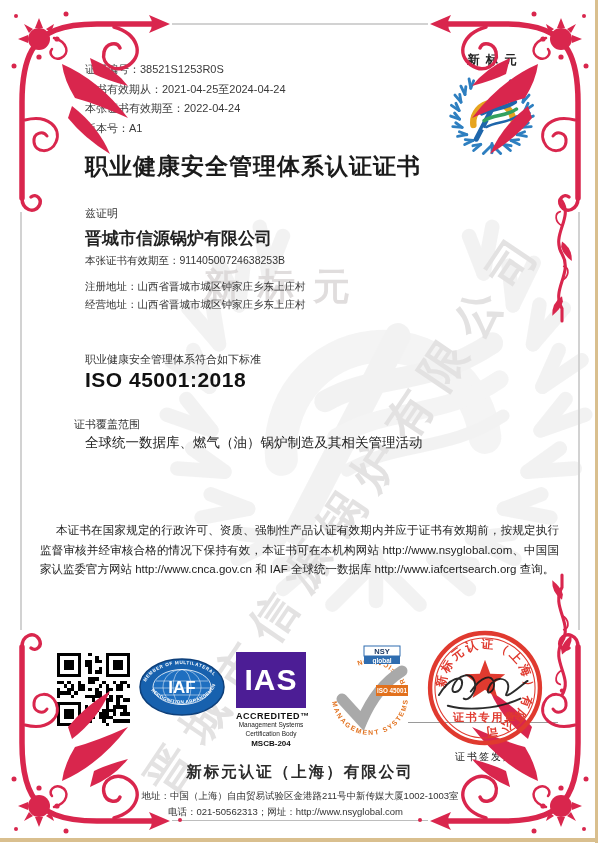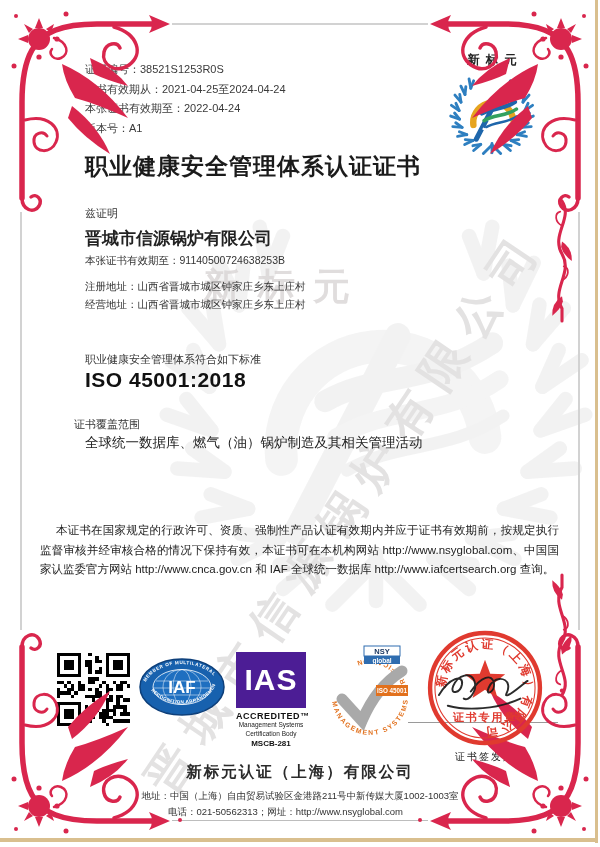--- a/index.html
+++ b/index.html
@@ -399,21 +399,21 @@
     <text font-size="4.6" font-weight="bold" fill="#ffffff" letter-spacing="0.6"><textPath href="#iafTop" startOffset="8%">MEMBER OF MULTILATERAL</textPath></text>
     <text font-size="4.6" font-weight="bold" fill="#ffffff" letter-spacing="0.4"><textPath href="#iafBot" startOffset="6%">RECOGNITION ARRANGEMENT</textPath></text>
     <text x="44" y="36" text-anchor="middle" font-size="17" font-weight="bold" fill="#ffffff">IAF</text>
   </svg>
 
   <div class="abs ias">
     <div class="ias-box">IAS</div>
     <div class="ias-l1">ACCREDITED™</div>
     <div class="ias-l2">Management Systems</div>
     <div class="ias-l3">Certification Body</div>
-    <div class="ias-l4">MSCB-281</div>
+    <div class="ias-l4">MSCB-204</div>
   </div>
 
   <svg class="abs nsy" viewBox="0 0 92 96">
     <path id="nsyRing" d="M44 52 m -38 0 a 38 38 0 1 0 76 0 a 38 38 0 1 0 -76 0" fill="none"></path>
     <text font-size="6.8" font-weight="bold" fill="#e2711d" letter-spacing="1.6"><textPath href="#nsyRing" startOffset="2%">MANAGEMENT SYSTEMS CERTIFICATION</textPath></text>
     <path d="M16 54 L36 76 C 46 52 60 36 76 26" fill="none" stroke="#a9a9a9" stroke-width="11" stroke-linecap="round"></path>
     <rect x="38" y="1" width="36" height="10" fill="#ffffff" stroke="#2f6db0" stroke-width="1"></rect>
     <rect x="38" y="11" width="36" height="8" fill="#2f6db0"></rect>
     <text x="56" y="9" text-anchor="middle" font-size="7.5" font-weight="bold" fill="#16335e">NSY</text>
     <text x="56" y="17.5" text-anchor="middle" font-size="6.5" font-weight="bold" fill="#ffffff">global</text>

